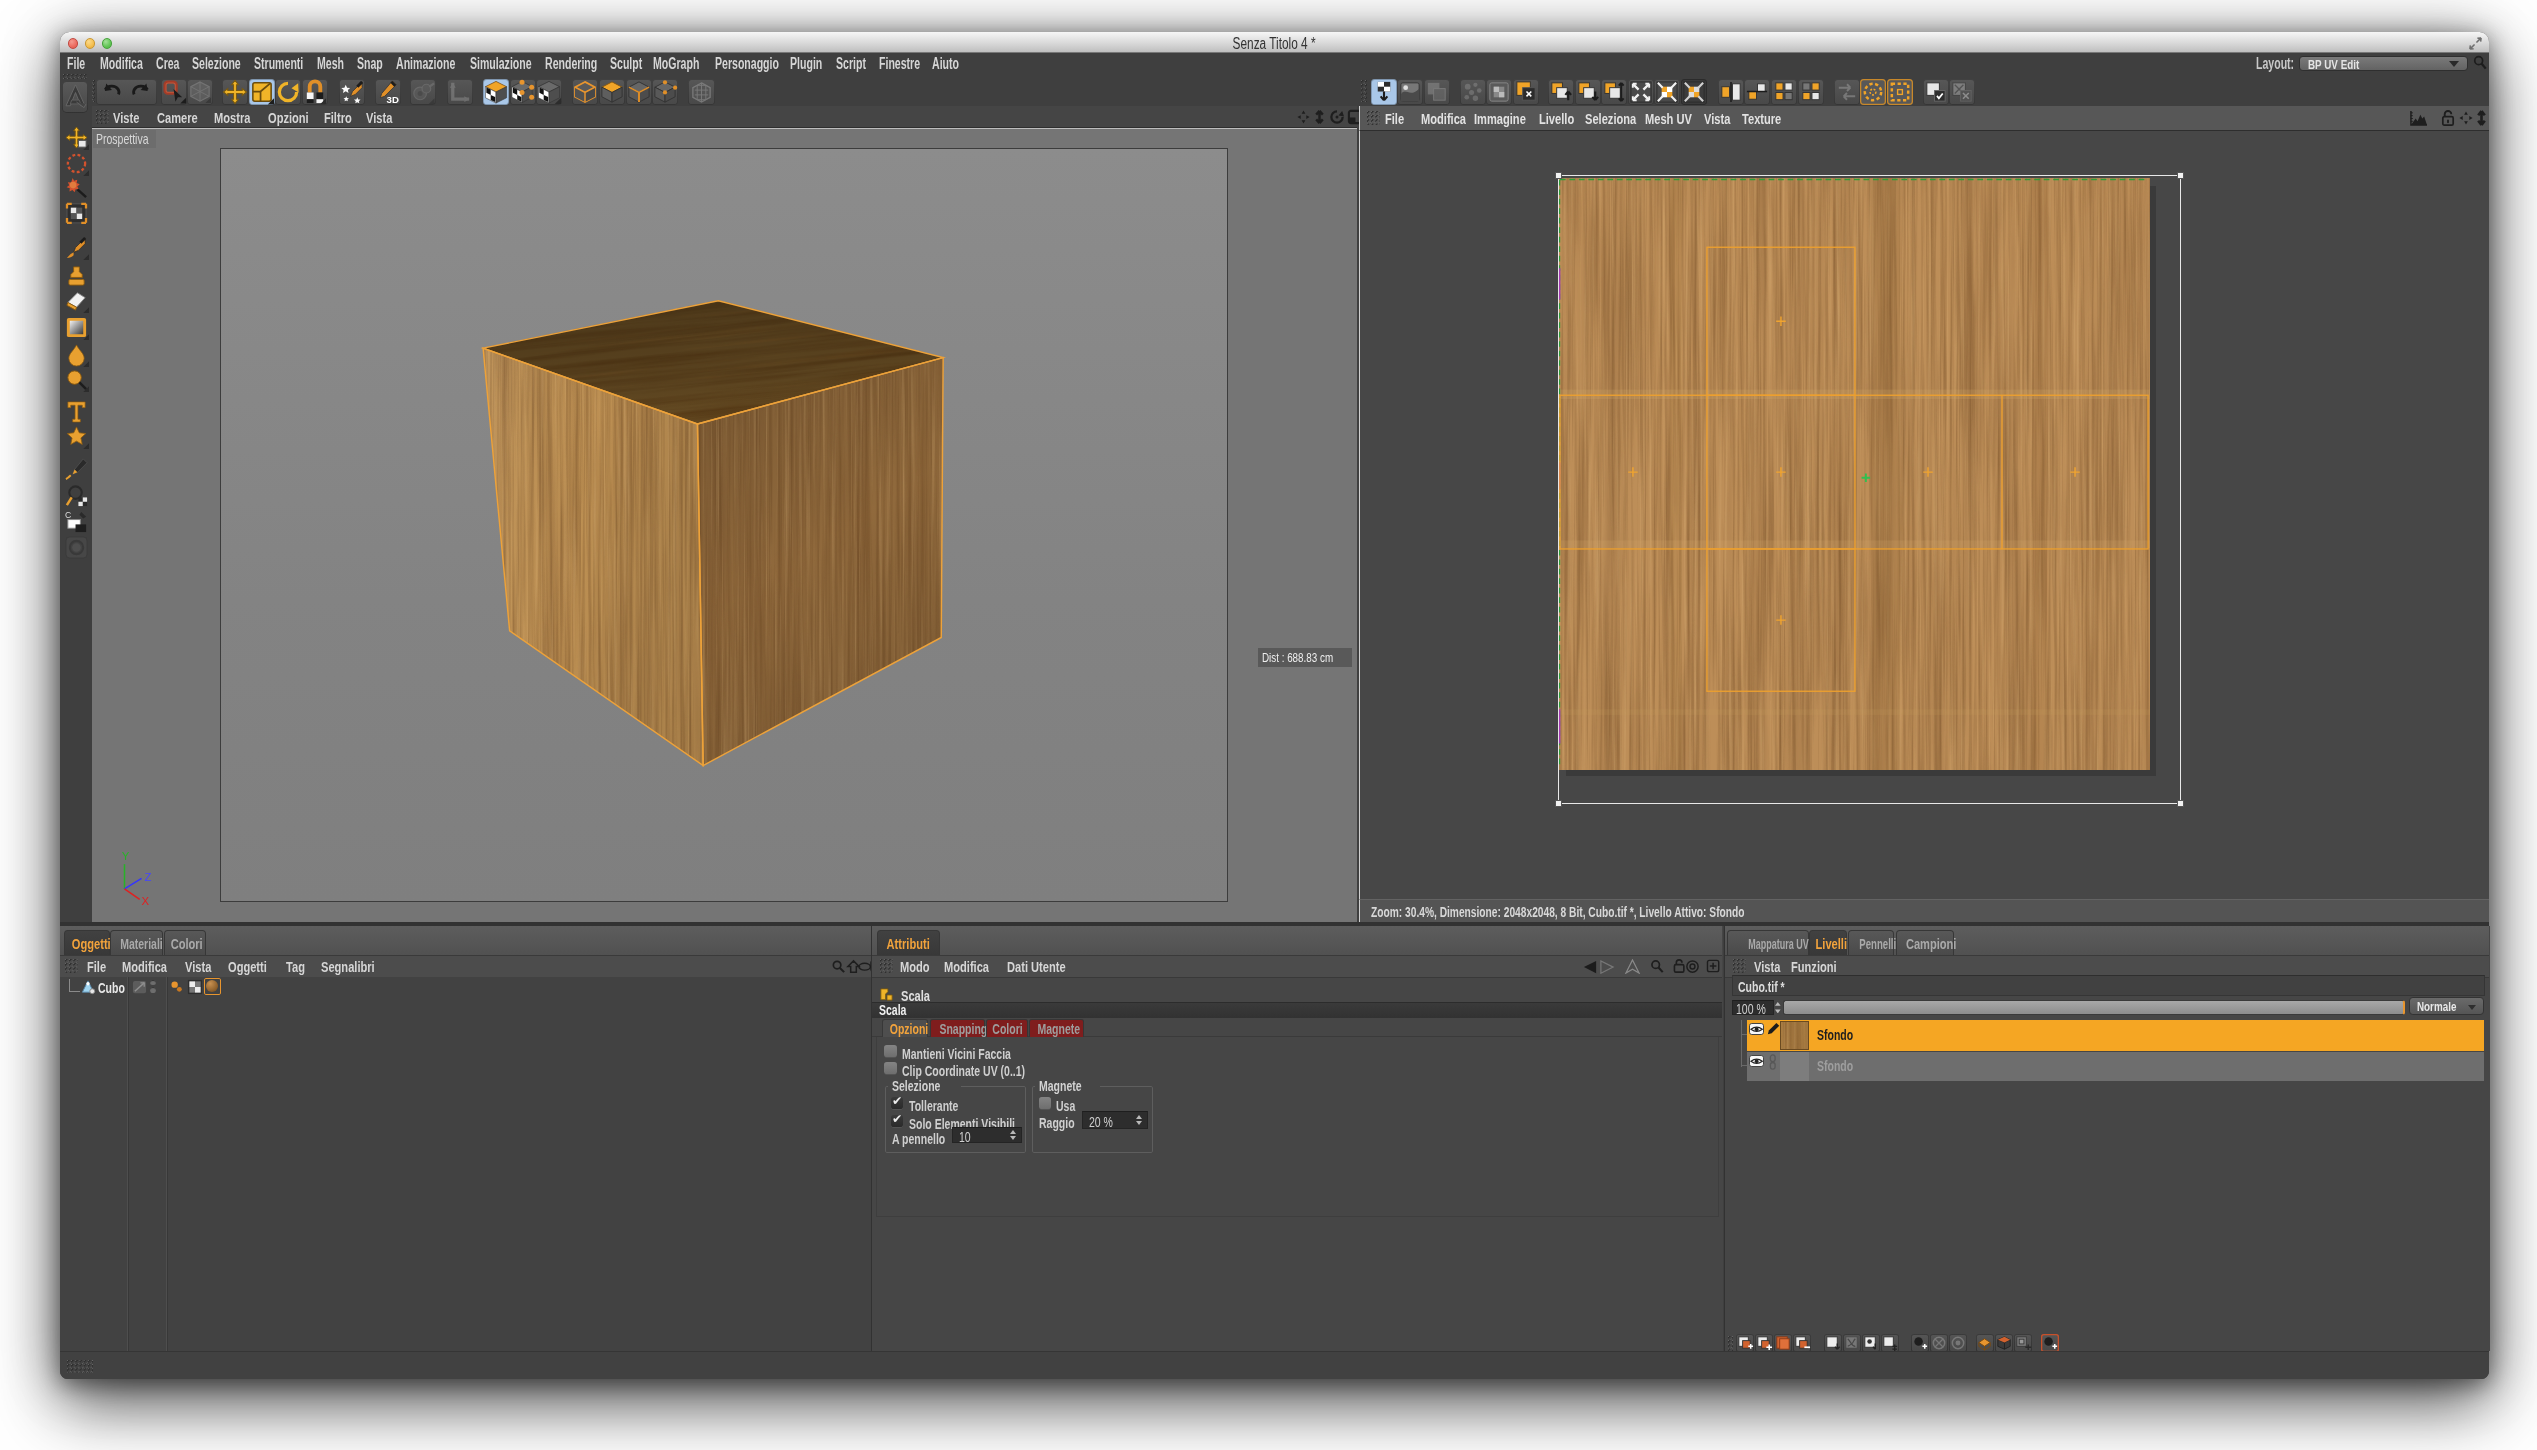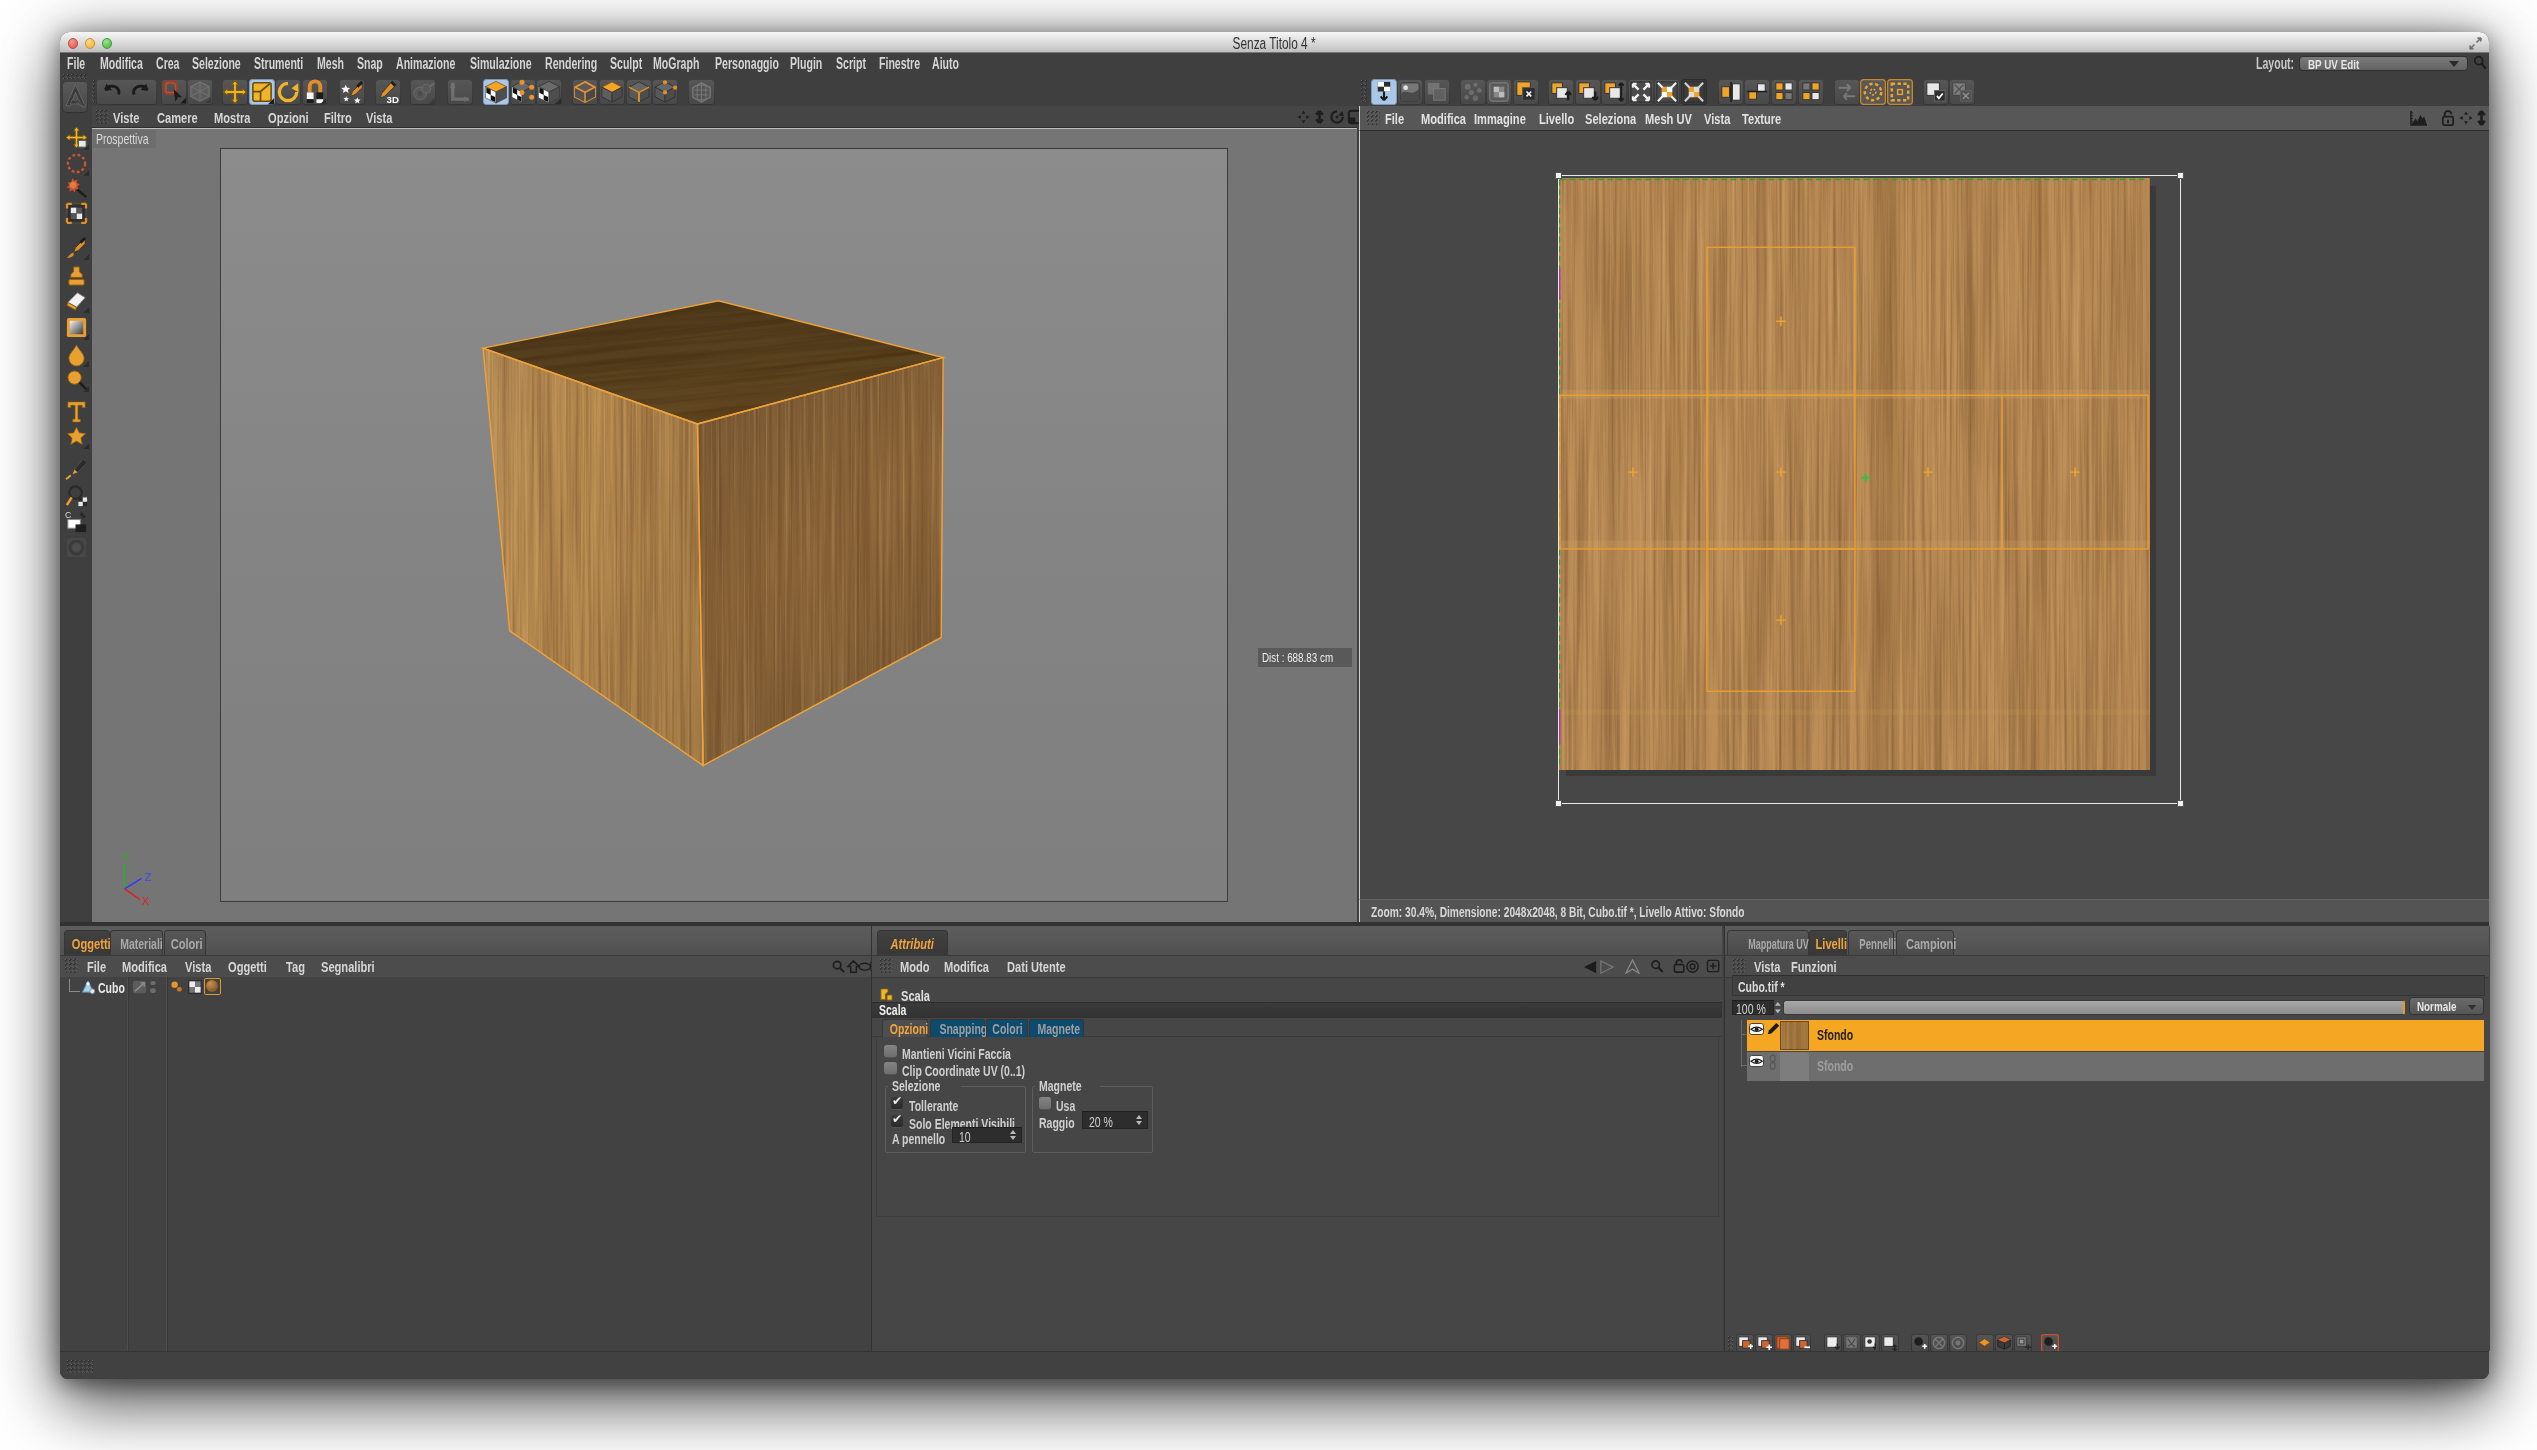--- a/index.html
+++ b/index.html
@@ -43,21 +43,21 @@
   .tbtn svg { position:absolute; left:0; top:0; }
   .tbtn.sel { background:#a9c7e8; }
   .tbtn.prs { background:#3a3a3a; }
   .tbtn.selo { background:#585858; box-shadow:inset 0 0 0 1.3px #c8882a; }
   .tbg { position:absolute; top:4.7px; height:26px; border-radius:3.8px;
     background:linear-gradient(#575757,#484848); box-shadow:inset 0 0 0 0.9px rgba(0,0,0,.25); }
   .sep { position:absolute; top:6.6px; width:0px; height:0px; }
   .vtool { position:absolute; left:2.8px; width:26.6px; height:24px; }
   .vtool svg { position:absolute; left:0.9px; top:0; }
   .stab { position:absolute; top:93px; height:18px; line-height:18px; text-align:center;
-    font-size:14.2px; font-weight:bold; color:#9e9e9e; background:#0c4a6e;
+    font-size:14.2px; font-weight:bold; color:#9e9e9e; background:#7f1d1d;
     border:0.9px solid #363636; border-bottom:none; border-radius:2.8px 2.8px 0 0; }
   .lbl { position:absolute; color:#cfcfcf; font-size:14.2px; font-weight:bold; white-space:nowrap; }
   .grp { position:absolute; border:0.9px solid #5e5e5e; border-radius:1.9px; }
   .grp legend { color:#d2d2d2; font-size:14.2px; font-weight:bold; padding:0 3.8px; margin-left:1.9px; }
   .lico { position:absolute; top:408px; width:18px; height:18px; border-radius:2.8px;
     background:linear-gradient(#555,#484848); box-shadow:inset 0 0 0 0.9px rgba(0,0,0,.3); }
   .lico svg { position:absolute; left:0; top:0; }
   .spin:after { content:""; position:absolute; right:4.7px; top:50%; margin-top:-4.7px;
     border-left:3px solid transparent; border-right:3px solid transparent;
     border-bottom:4px solid #b9b9b9; }
@@ -846,21 +846,21 @@
       </svg>
       <div class="abs" style="left:144px; top:0.9px; width:17px; height:17px; border:1.3px solid #e8952e; border-radius:1.9px;">
         <div class="abs" style="left:0.9px; top:0.9px; width:12.3px; height:12.3px; border-radius:50%;
           background:radial-gradient(circle at 35% 30%, #c89050, #8a5c28 70%, #6a4418);"></div>
       </div>
     </div>
   </div>
 
   <div id="attrpanel" class="abs" style="left:811px; top:894px; width:852px; height:425px; border-left:1.9px solid #323232; background:#464646;">
     <div class="tabrow abs" style="left:0; top:0; width:850px; height:28.5px;"></div>
-    <div class="tab active" style="left:4.7px; width:71px;font-style:italic;"><span>Attributi</span></div>
+    <div class="tab active" style="left:4.7px; width:63px;"><span>Attributi</span></div>
     <div class="panelmenu abs" style="left:0; top:28.5px; width:850px; height:23px; border-top:0.9px solid #3a3a3a; border-bottom:0.9px solid #393939;">
       <div class="grip abs" style="left:7.6px; top:3.8px; width:13.3px; height:14.2px;"></div>
       <span class="abs" style="left:27.5px; top:2.8px;">Modo</span>
       <span class="abs" style="left:72px; top:2.8px;">Modifica</span>
       <span class="abs" style="left:135px; top:2.8px;">Dati Utente</span>
       <svg class="abs" style="left:710px; top:4.7px;" width="16" height="14.2" viewBox="0 0 17 15">
           <path d="M15 1 L15 14 L2 7.5 Z" fill="#1c1c1c"></path>
         </svg>
       <svg class="abs" style="left:727px; top:4.7px;" width="16" height="14.2" viewBox="0 0 17 15">
           <path d="M2 1 L2 14 L15 7.5 Z" fill="none" stroke="#777" stroke-width="1.3"></path>

